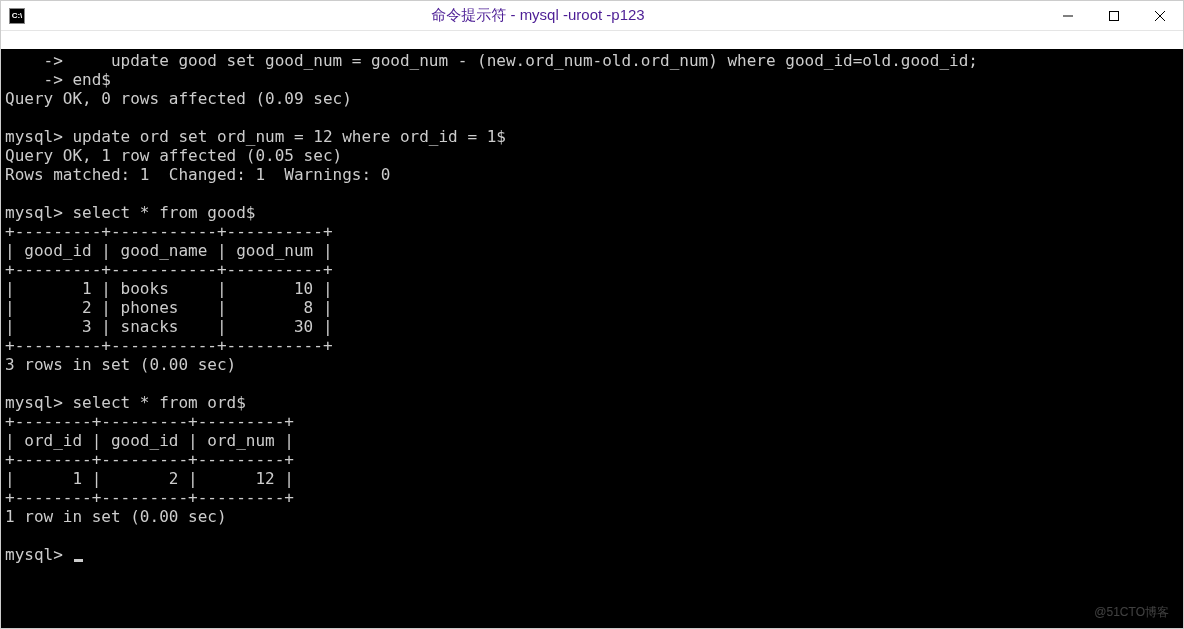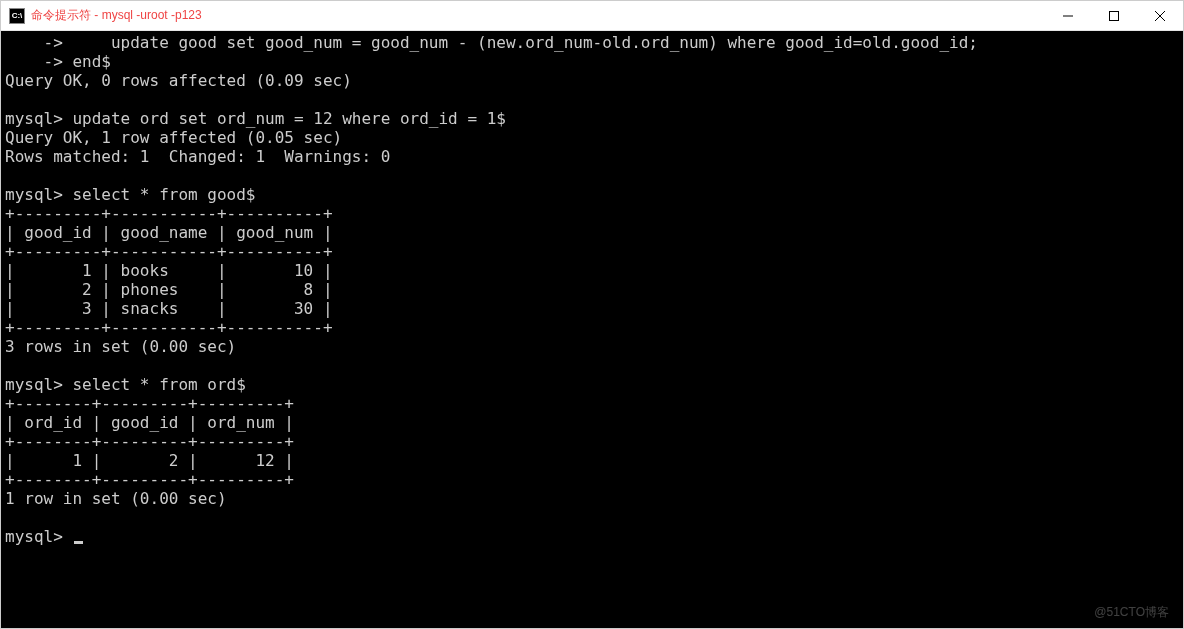--- a/index.html
+++ b/index.html
@@ -36,22 +36,23 @@
     font-size: 8px;
     font-weight: bold;
     display: flex;
     align-items: center;
     justify-content: center;
     margin-right: 6px;
     border: 1px solid #888;
   }
   .titlebar .title {
     flex: 1;
-    font-size: 12px;
-    color: #ef4444;
+    font-size: 15px;
+    color: #4c1d95;
+    text-align: center;
   }
   .window-controls {
     display: flex;
     height: 100%;
   }
   .window-controls .ctrl {
     width: 46px;
     height: 100%;
     display: flex;
     align-items: center;
@@ -64,20 +65,21 @@
     flex: 1;
     background: #000;
     color: #ccc;
     font-family: "NSimSun", "SimSun", "Consolas", monospace;
     font-size: 16px;
     line-height: 19px;
     padding: 2px 4px;
     white-space: pre;
     overflow: hidden;
     position: relative;
+    margin-top: 18px;
   }
   .cursor {
     display: inline-block;
     width: 9px;
     height: 3px;
     background: #ccc;
     vertical-align: -2px;
     margin-left: 2px;
   }
   .watermark {

